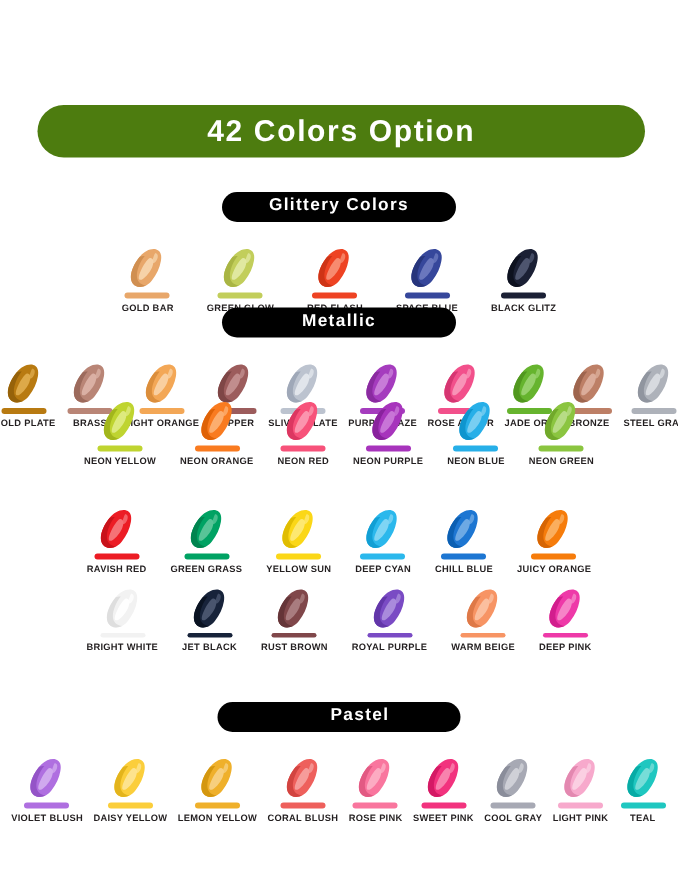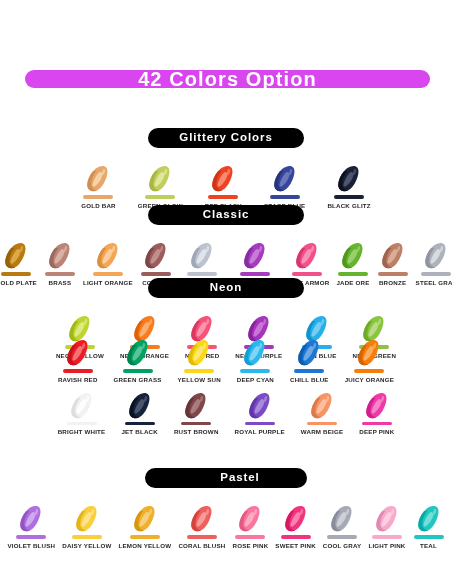--- a/index.html
+++ b/index.html
@@ -22,22 +22,22 @@
     position: relative;
     background: #ffffff;
   }
 
   
   .title-pill {
     position: absolute;
     left: 25px;
     top: 70px;
     width: 405px;
-    height: 18px;
-    background: #d946ef;
+    height: 35px;
+    background: #4d7c0f;
     border-radius: 18px;
     display: flex;
     align-items: center;
     justify-content: center;
   }
   .title-pill .title-text {
     color: #ffffff;
     font-size: 20px;
     font-weight: bold;
     letter-spacing: 1.1px;
@@ -184,21 +184,21 @@
                 <path d="M43.5 9.5 C46.5 10 47.2 13.5 45.5 17.5 C44 21 41.5 23.5 40 22.5 C38.6 21.6 39.3 17.8 41 13.8 C41.8 11.8 42.6 9.4 43.5 9.5 Z" fill="#525A74" opacity="0.75"></path>
               </svg>
             </div>
             <div class="bar" style="background: rgb(27, 32, 53);"></div>
             <div class="sw-label">BLACK GLITZ</div>
           </div>
         </div>
       </div>
       <div class="section" style="top: 189px;">
         <div class="section-pill" style="width: 156px;">
-          <span class="section-text">Classic</span>
+          <span class="section-text">Metallic</span>
         </div>
         <div class="swatch-row" style="gap: 7px;">
           <div class="swatch">
             <div class="blob-wrap">
               <svg viewBox="0 0 64 60">
                 <path d="M44.5 4.5 C50 6 52 12 50.5 20 C49 28.5 45 38 38.5 46 C34 51.5 28 55 22 54.5 C15 54 10.5 49 10.5 41.5 C10.5 33 15 23 22 14.5 C28 7.2 37 2.5 44.5 4.5 Z" fill="#B87A11"></path>
                 <path d="M22 14.5 C15 23 10.5 33 10.5 41.5 C10.5 49 15 54 22 54.5 C25 54.7 28 54 30.7 52.6 C24 52 18.5 47.5 18.5 40 C18.5 31.5 22.5 21.5 29 13.3 C26.4 13.3 24 13.6 22 14.5 Z" fill="#96620A"></path>
                 <path d="M37 16 C41 17 41.5 22 39 28 C36.5 34 31 41 26.5 44 C23 46.3 20.5 45 21 41.5 C21.6 37 25 29 29.5 22.5 C32.3 18.4 34.8 15.5 37 16 Z" fill="#E0AD4E" opacity="0.92"></path>
                 <path d="M43.5 9.5 C46.5 10 47.2 13.5 45.5 17.5 C44 21 41.5 23.5 40 22.5 C38.6 21.6 39.3 17.8 41 13.8 C41.8 11.8 42.6 9.4 43.5 9.5 Z" fill="#E0AD4E" opacity="0.75"></path>
               </svg>
@@ -310,23 +310,20 @@
                 <path d="M37 16 C41 17 41.5 22 39 28 C36.5 34 31 41 26.5 44 C23 46.3 20.5 45 21 41.5 C21.6 37 25 29 29.5 22.5 C32.3 18.4 34.8 15.5 37 16 Z" fill="#DADDE2" opacity="0.92"></path>
                 <path d="M43.5 9.5 C46.5 10 47.2 13.5 45.5 17.5 C44 21 41.5 23.5 40 22.5 C38.6 21.6 39.3 17.8 41 13.8 C41.8 11.8 42.6 9.4 43.5 9.5 Z" fill="#DADDE2" opacity="0.75"></path>
               </svg>
             </div>
             <div class="bar" style="background: rgb(174, 178, 186);"></div>
             <div class="sw-label">STEEL GRAY</div>
           </div>
         </div>
       </div>
       <div class="section" style="top: 262px;">
-        <div class="section-pill" style="width: 156px;">
-          <span class="section-text">Neon</span>
-        </div>
         <div class="swatch-row" style="gap: 16px;">
           <div class="swatch">
             <div class="blob-wrap">
               <svg viewBox="0 0 64 60">
                 <path d="M44.5 4.5 C50 6 52 12 50.5 20 C49 28.5 45 38 38.5 46 C34 51.5 28 55 22 54.5 C15 54 10.5 49 10.5 41.5 C10.5 33 15 23 22 14.5 C28 7.2 37 2.5 44.5 4.5 Z" fill="#BFD430"></path>
                 <path d="M22 14.5 C15 23 10.5 33 10.5 41.5 C10.5 49 15 54 22 54.5 C25 54.7 28 54 30.7 52.6 C24 52 18.5 47.5 18.5 40 C18.5 31.5 22.5 21.5 29 13.3 C26.4 13.3 24 13.6 22 14.5 Z" fill="#A2B61C"></path>
                 <path d="M37 16 C41 17 41.5 22 39 28 C36.5 34 31 41 26.5 44 C23 46.3 20.5 45 21 41.5 C21.6 37 25 29 29.5 22.5 C32.3 18.4 34.8 15.5 37 16 Z" fill="#E0EC86" opacity="0.92"></path>
                 <path d="M43.5 9.5 C46.5 10 47.2 13.5 45.5 17.5 C44 21 41.5 23.5 40 22.5 C38.6 21.6 39.3 17.8 41 13.8 C41.8 11.8 42.6 9.4 43.5 9.5 Z" fill="#E0EC86" opacity="0.75"></path>
               </svg>
             </div>

